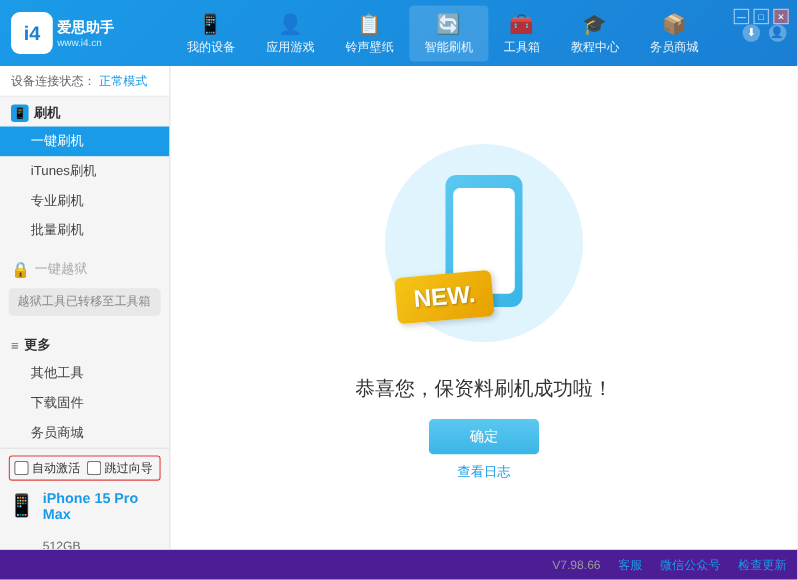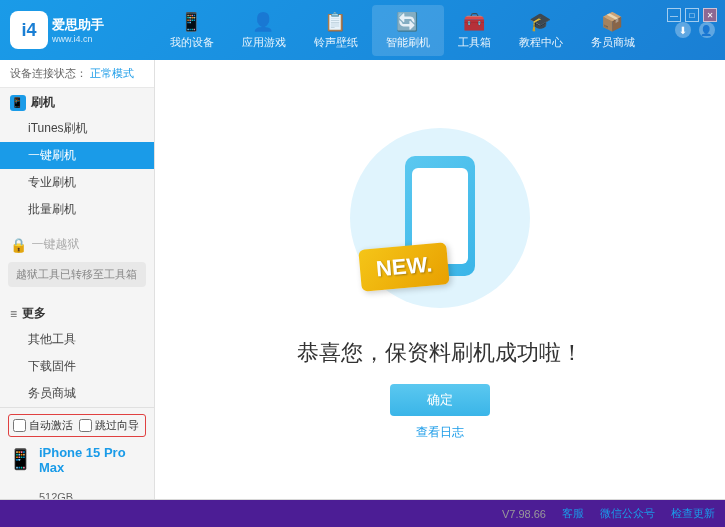--- a/index.html
+++ b/index.html
@@ -271,21 +271,21 @@
     }
     .sparkle {
       position: absolute;
       color: #fff;
       font-size: 14px;
     }
     .sparkle-1 { top: 20px; left: 20px; }
     .sparkle-2 { top: 20px; right: 25px; }
     .sparkle-3 { bottom: 40px; right: 15px; }
     .success-title {
-      font-size: 22px;
+      font-size: 18px;
       color: #333;
       margin-bottom: 16px;
       font-weight: normal;
     }
     .confirm-btn {
       width: 100px;
       height: 32px;
       background: linear-gradient(to bottom, #5bc8f0, #3ab5e8);
       border: none;
       border-radius: 4px;
@@ -382,25 +382,25 @@
     <div class="breadcrumb-bar">
       <span>设备连接状态：</span>
       <span class="status">正常模式</span>
     </div>
 
     <div class="sidebar-section-title">
       <div class="section-icon">📱</div>
       <span>刷机</span>
     </div>
 
-    <div class="sidebar-item">
-      <span>iTunes刷机</span>
-    </div>
     <div class="sidebar-item active">
       <span>一键刷机</span>
+    </div>
+    <div class="sidebar-item">
+      <span>iTunes刷机</span>
     </div>
     <div class="sidebar-item">
       <span>专业刷机</span>
     </div>
     <div class="sidebar-item">
       <span>批量刷机</span>
     </div>
 
     <div class="sidebar-divider"></div>
 

